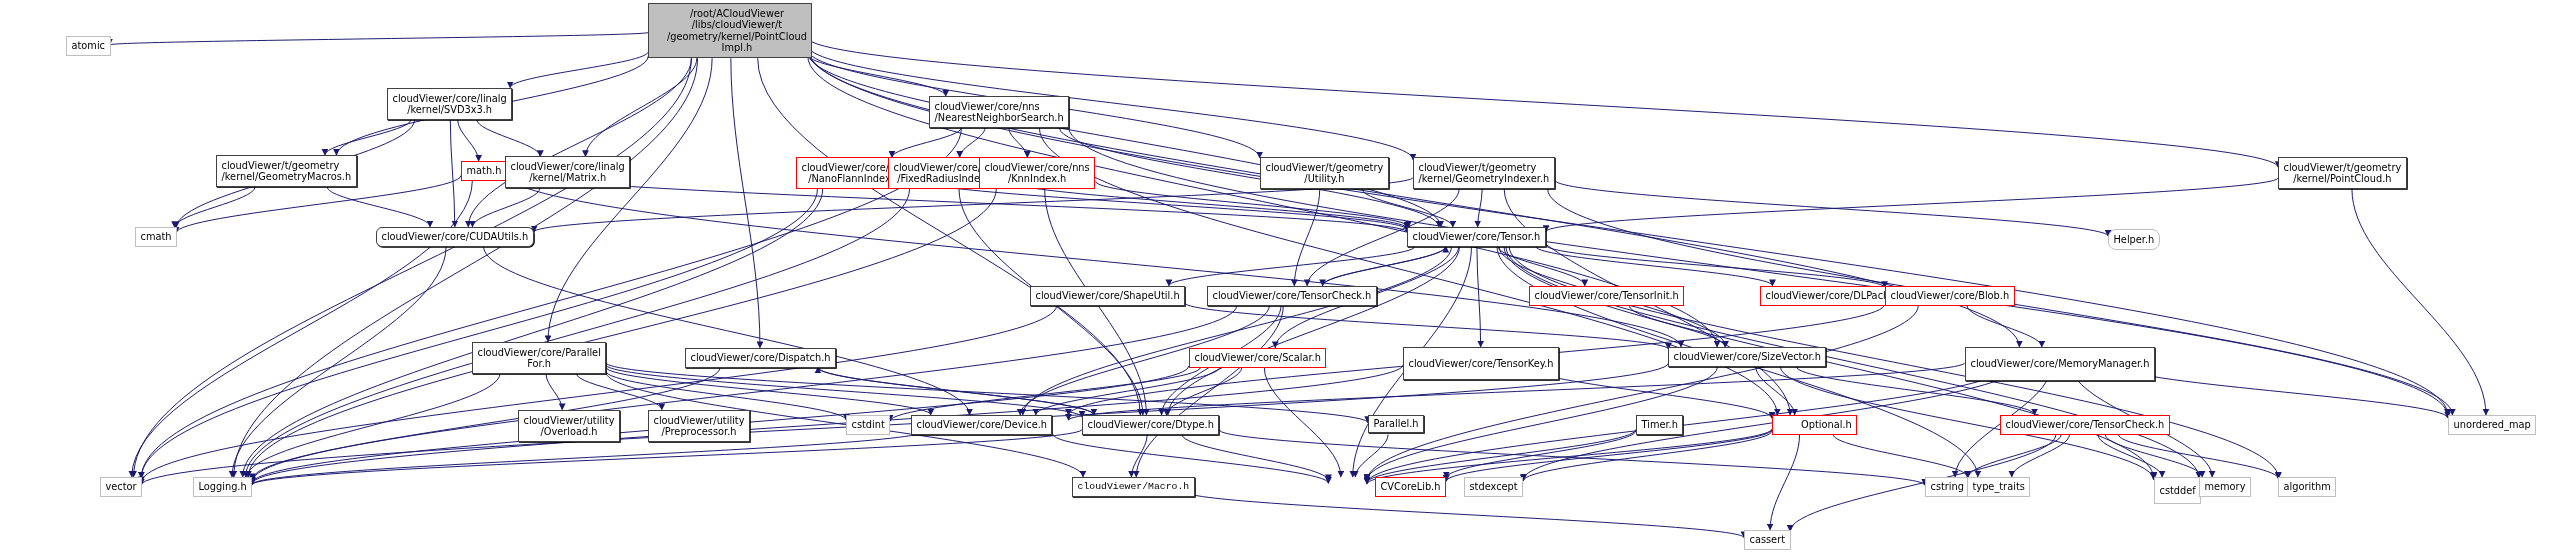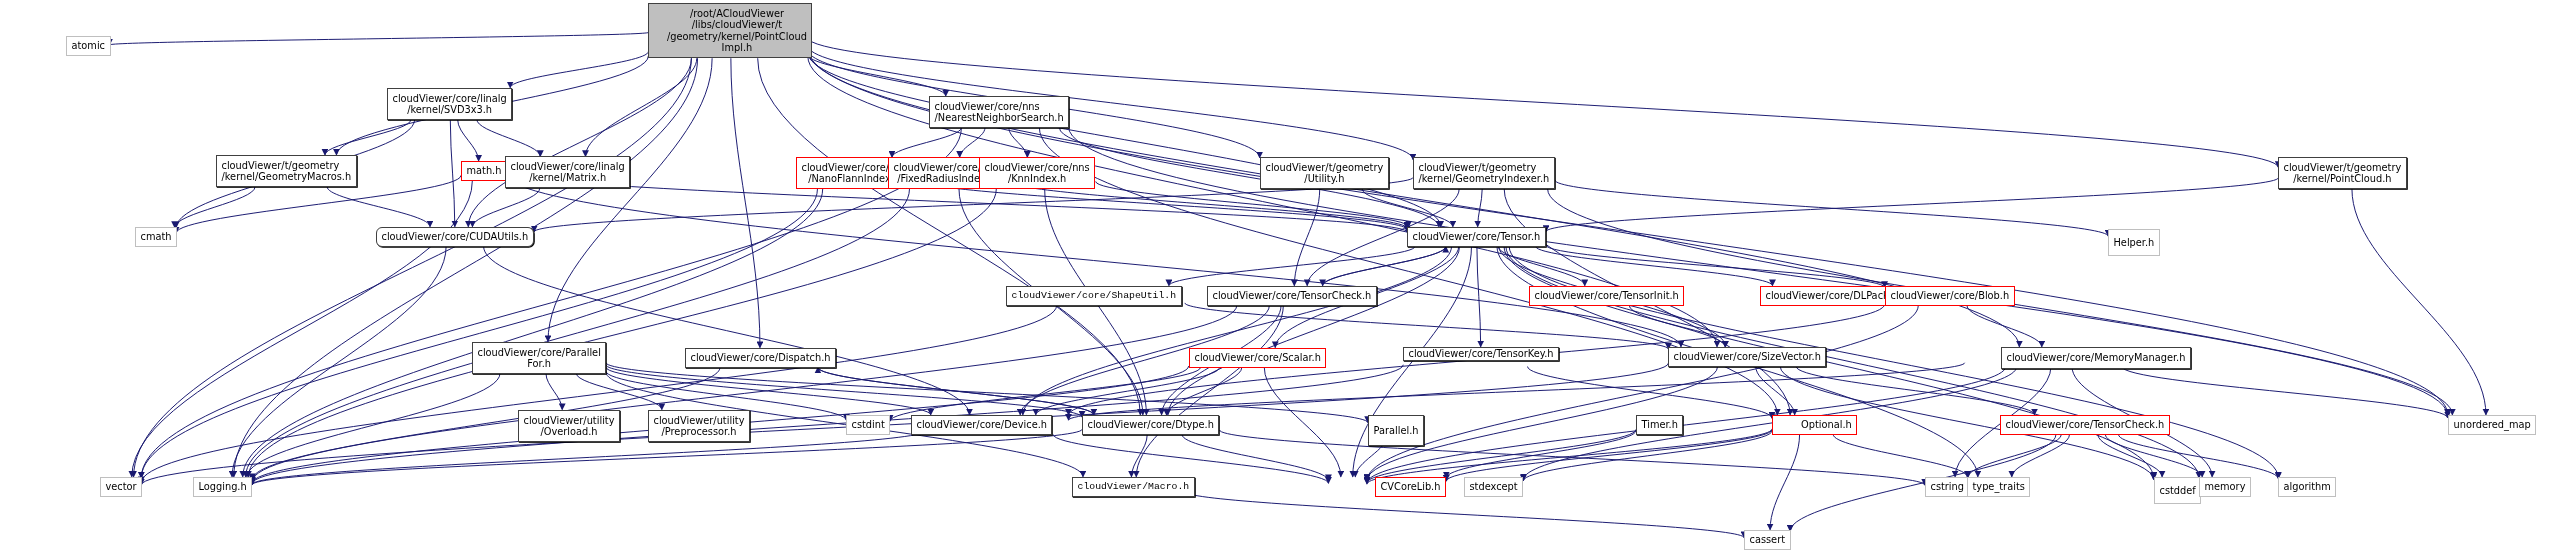--- a/index.html
+++ b/index.html
@@ -219,24 +219,24 @@
     </div>
   <div class="node system" style="left: 135px; top: 227px; width: auto; height: 19.6px; min-width: 36px;">
       <span>cmath</span>
     </div>
   <div class="node internal" style="left: 376px; top: 227px; width: auto; height: 19.6px; min-width: 144px; border-radius: 6px;">
       <span>cloudViewer/core/CUDAUtils.h</span>
     </div>
   <div class="node internal" style="left: 1407px; top: 227px; width: auto; height: 19.6px; min-width: 63px;">
       <span>cloudViewer/core/Tensor.h</span>
     </div>
-  <div class="node system" style="left: 2108px; top: 229px; width: auto; height: 27px; min-width: 43px;">
+  <div class="node system" style="left: 2108px; top: 229px; width: auto; height: 21px; min-width: 43px; border-radius: 8px;">
       <span>Helper.h</span>
     </div>
-  <div class="node internal" style="left: 1006px; top: 286px; width: auto; height: 19.6px; min-width: 70px; font-family: Liberation Mono, monospace;">
+  <div class="node internal" style="left: 1030px; top: 286px; width: auto; height: 19.6px; min-width: 70px;">
       <span>cloudViewer/core/ShapeUtil.h</span>
     </div>
   <div class="node internal" style="left: 1207px; top: 286px; width: auto; height: 19.6px; min-width: 77px; justify-content: flex-end;">
       <span>cloudViewer/core/TensorCheck.h</span>
     </div>
   <div class="node incomplete" style="left: 1529px; top: 286px; width: auto; height: 19.6px; min-width: 70px;">
       <span>cloudViewer/core/TensorInit.h</span>
     </div>
   <div class="node incomplete" style="left: 1760px; top: 286px; width: auto; height: 19.6px; min-width: 112px;">
       <span>cloudViewer/core/DLPack.h</span>
@@ -247,47 +247,47 @@
   <div class="node internal" style="left: 472px; top: 342px; width: auto; height: 32px; min-width: 82px;">
       <span>cloudViewer/core/Parallel
 For.h</span>
     </div>
   <div class="node internal" style="left: 685px; top: 348px; width: auto; height: 19.6px; min-width: 91px;">
       <span>cloudViewer/core/Dispatch.h</span>
     </div>
   <div class="node incomplete" style="left: 1189px; top: 348px; width: auto; height: 19.6px; min-width: 83px;">
       <span>cloudViewer/core/Scalar.h</span>
     </div>
-  <div class="node internal" style="left: 1403px; top: 347px; width: auto; height: 14px; min-width: 85px;">
+  <div class="node internal" style="left: 1403px; top: 347px; width: auto; height: 33px; min-width: 85px;">
       <span>cloudViewer/core/TensorKey.h</span>
     </div>
   <div class="node internal" style="left: 1668px; top: 347px; width: auto; height: 19.6px; min-width: 86px;">
       <span>cloudViewer/core/SizeVector.h</span>
     </div>
-  <div class="node internal" style="left: 1965px; top: 347px; width: auto; height: 22px; min-width: 136px; margin-left: 36px;">
+  <div class="node internal" style="left: 1965px; top: 347px; width: auto; height: 34px; min-width: 136px;">
       <span>cloudViewer/core/MemoryManager.h</span>
     </div>
   <div class="node internal" style="left: 518px; top: 410px; width: auto; height: 32px; min-width: 63px;">
       <span>cloudViewer/utility
 /Overload.h</span>
     </div>
   <div class="node internal" style="left: 648px; top: 410px; width: auto; height: 32px; min-width: 63px;">
       <span>cloudViewer/utility
 /Preprocessor.h</span>
     </div>
   <div class="node system" style="left: 846px; top: 415px; width: auto; height: 19.6px; min-width: 29.5px;">
       <span>cstdint</span>
     </div>
   <div class="node internal" style="left: 911px; top: 415px; width: auto; height: 19.6px; min-width: 85px;">
       <span>cloudViewer/core/Device.h</span>
     </div>
   <div class="node internal" style="left: 1082px; top: 415px; width: auto; height: 19.6px; min-width: 84px;">
       <span>cloudViewer/core/Dtype.h</span>
     </div>
-  <div class="node internal" style="left: 1368px; top: 415px; width: auto; height: 31px; min-width: 37px; text-align: center;">
+  <div class="node internal" style="left: 1368px; top: 415px; width: auto; height: 18px; min-width: 37px; text-align: center;">
       <span>Parallel.h</span>
     </div>
   <div class="node internal" style="left: 1636px; top: 415px; width: auto; height: 19.6px; min-width: 40px;">
       <span>Timer.h</span>
     </div>
   <div class="node incomplete" style="left: 1772px; top: 415px; width: auto; height: 19.6px; min-width: 51px; padding-left: 28px;">
       <span>Optional.h</span>
     </div>
   <div class="node incomplete" style="left: 2000px; top: 415px; width: auto; height: 19.6px; min-width: 110px;">
       <span>cloudViewer/core/TensorCheck.h</span>

